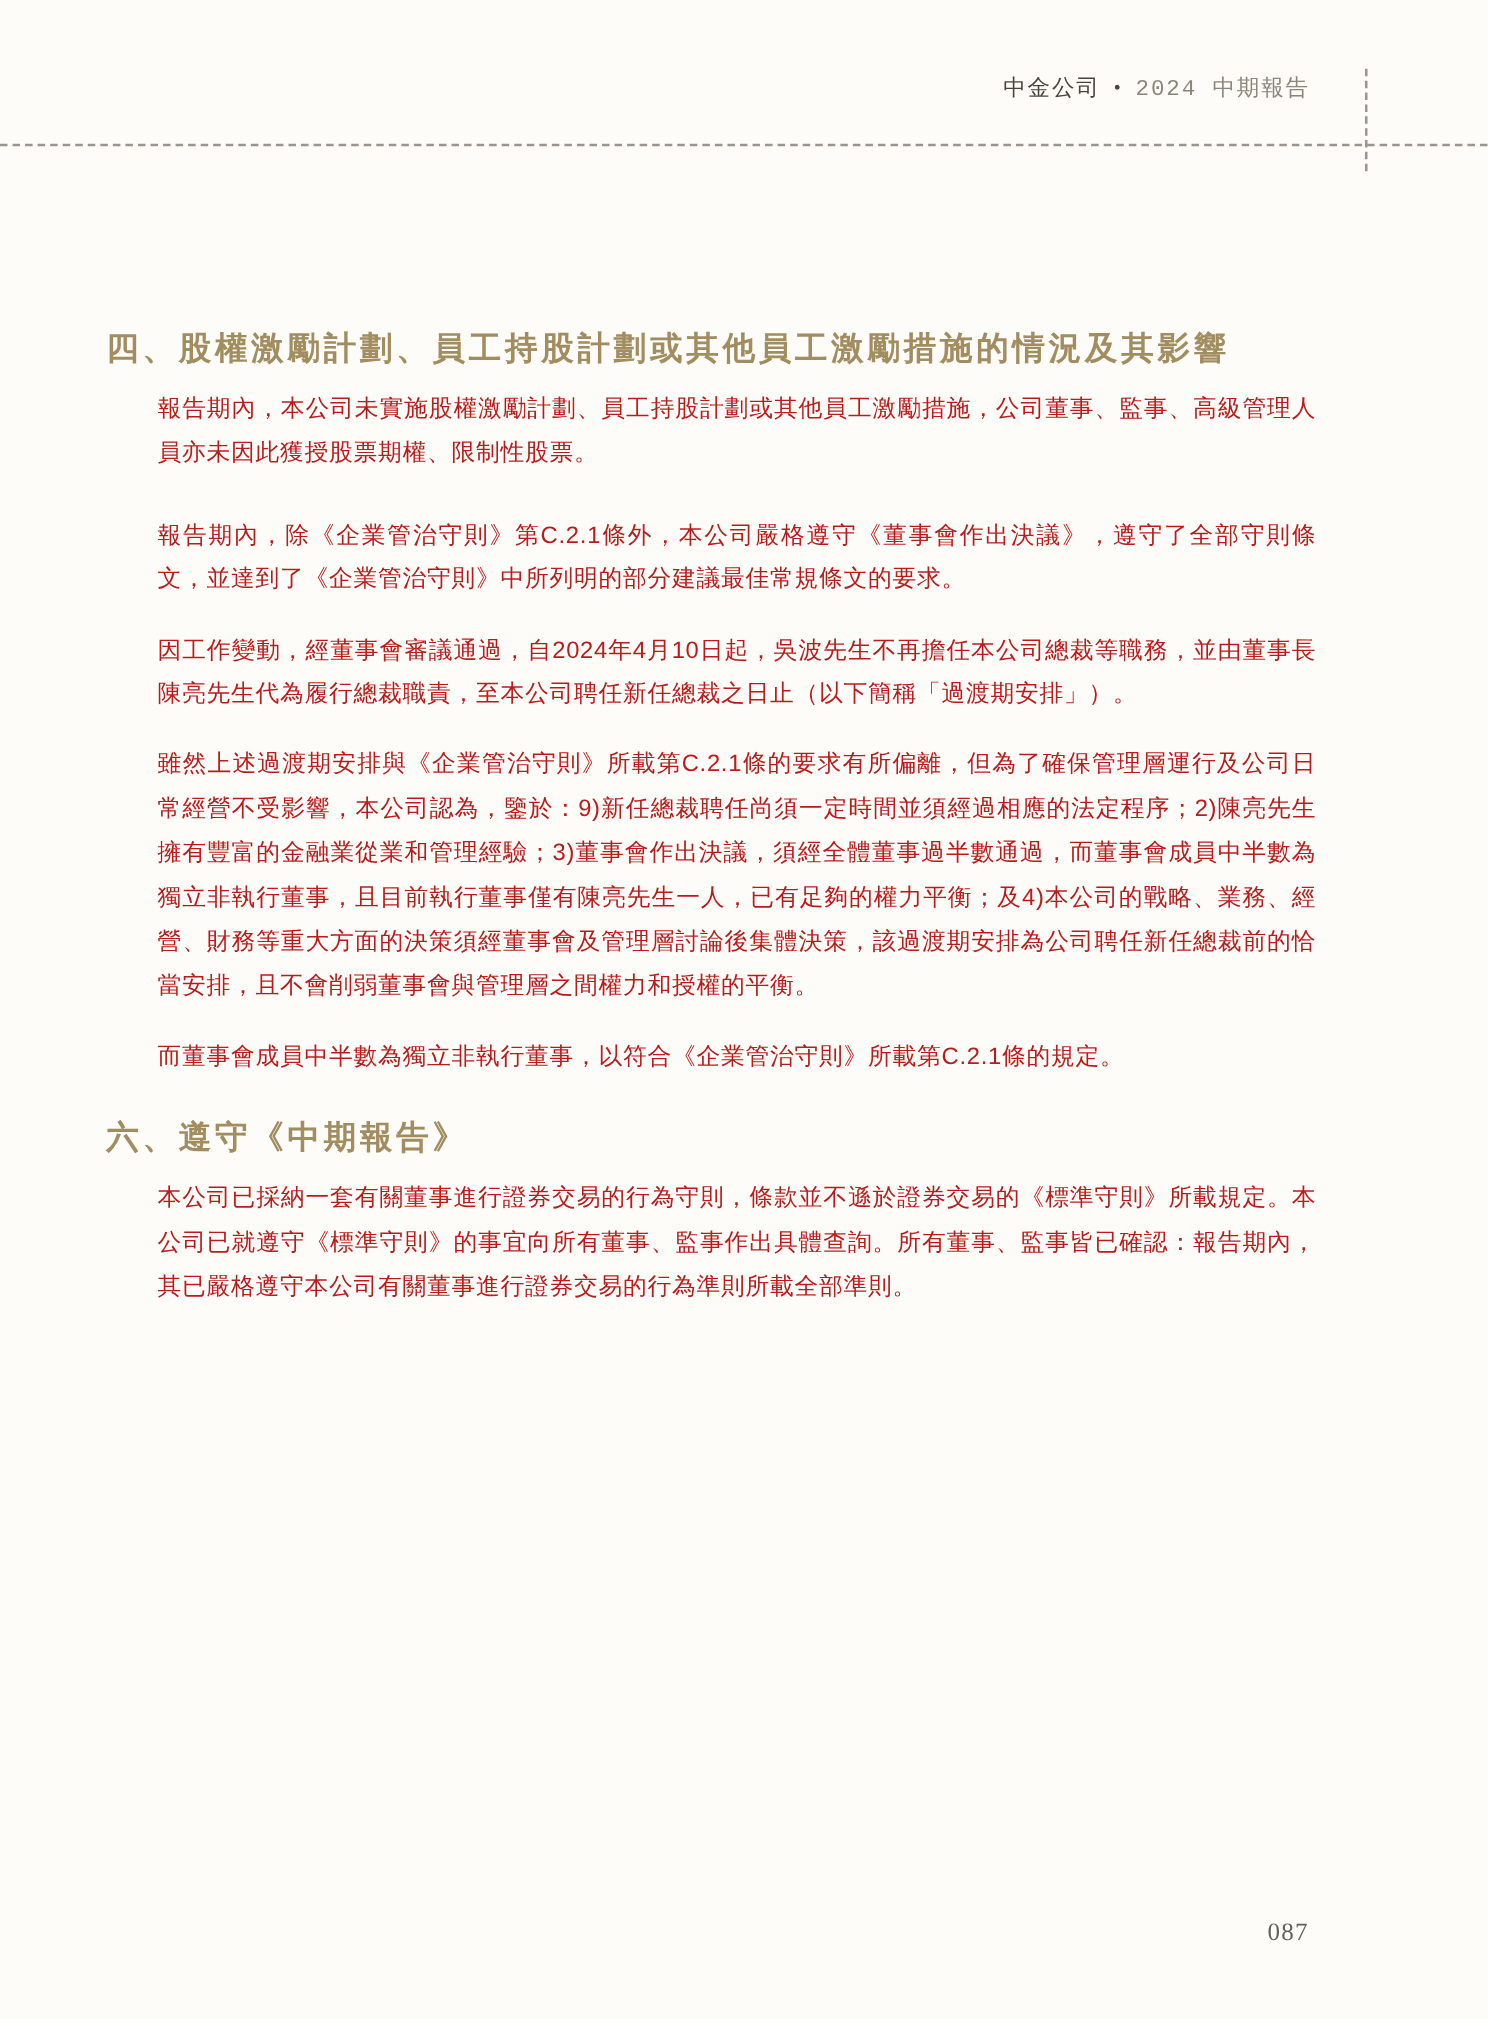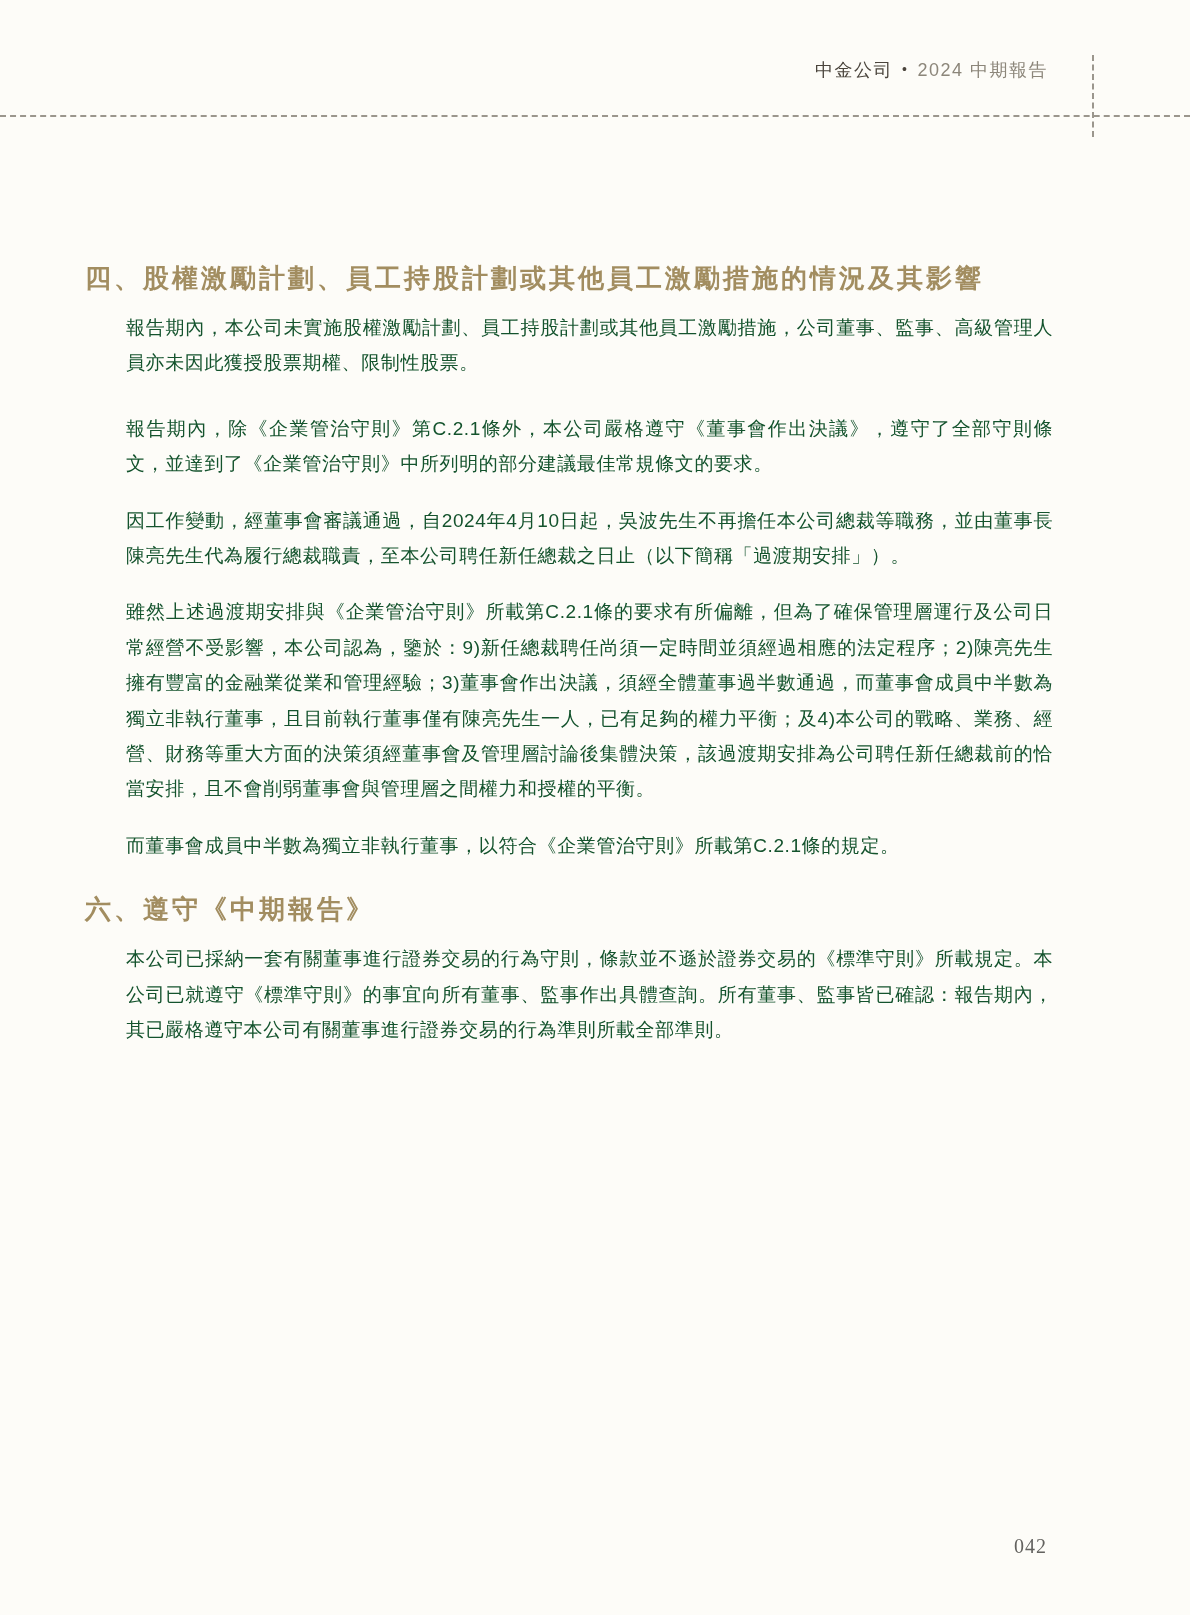--- a/index.html
+++ b/index.html
@@ -11,21 +11,21 @@
     height: 1615px;
     position: relative;
     background: #FDFCF8;
     font-family: "Liberation Sans", sans-serif;
     overflow: hidden;
   }
   .page-header {
     position: absolute;
     top: 58px;
     right: 142px;
-    font-family: Liberation Sans, sans-serif;
+    font-family: Liberation Mono, monospace;
     font-size: 18px;
     letter-spacing: 1.5px;
     white-space: nowrap;
   }
   .page-header .company {
     color: #4A443C;
   }
   .page-header .dot {
     color: #4A443C;
     font-size: 14px;
@@ -66,21 +66,21 @@
     font-weight: bold;
     color: #A28D60;
     letter-spacing: 3px;
     line-height: 32px;
     font-family: "Liberation Sans", sans-serif;
   }
   p.body-para {
     margin: 0 16px 21px 41px;
     font-size: 19px;
     line-height: 35.4px;
-    color: #14532d;
+    color: #b91c1c;
     letter-spacing: 0.6px;
     text-align: justify;
     font-family: "Liberation Sans", sans-serif;
   }
   p.body-para:last-child {
     margin-bottom: 0;
   }
   .page-number {
     position: absolute;
     top: 1535px;
@@ -115,13 +115,13 @@
     <p class="body-para">而董事會成員中半數為獨立非執行董事，以符合《企業管治守則》所載第C.2.1條的規定。</p>
   </section>
 
   <section>
     <h2 class="section-heading">六、遵守《中期報告》</h2>
     <p class="body-para">本公司已採納一套有關董事進行證券交易的行為守則，條款並不遜於證券交易的《標準守則》所載規定。本公司已就遵守《標準守則》的事宜向所有董事、監事作出具體查詢。所有董事、監事皆已確認：報告期內，其已嚴格遵守本公司有關董事進行證券交易的行為準則所載全部準則。</p>
   </section>
 
 </main>
 
-<div class="page-number">042</div>
+<div class="page-number">087</div>
 
 </body></html>

